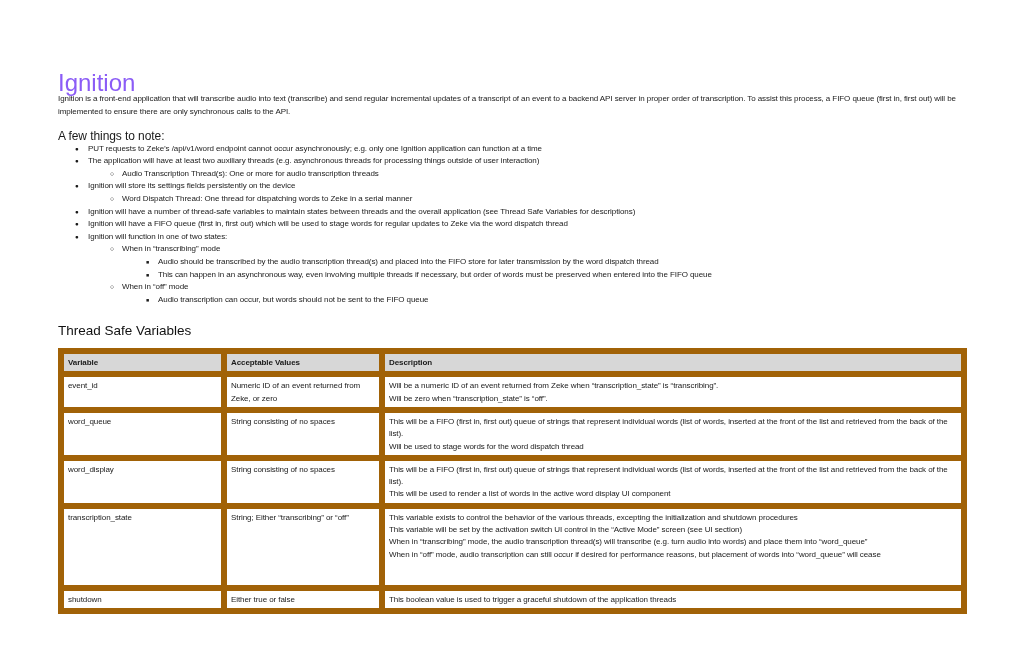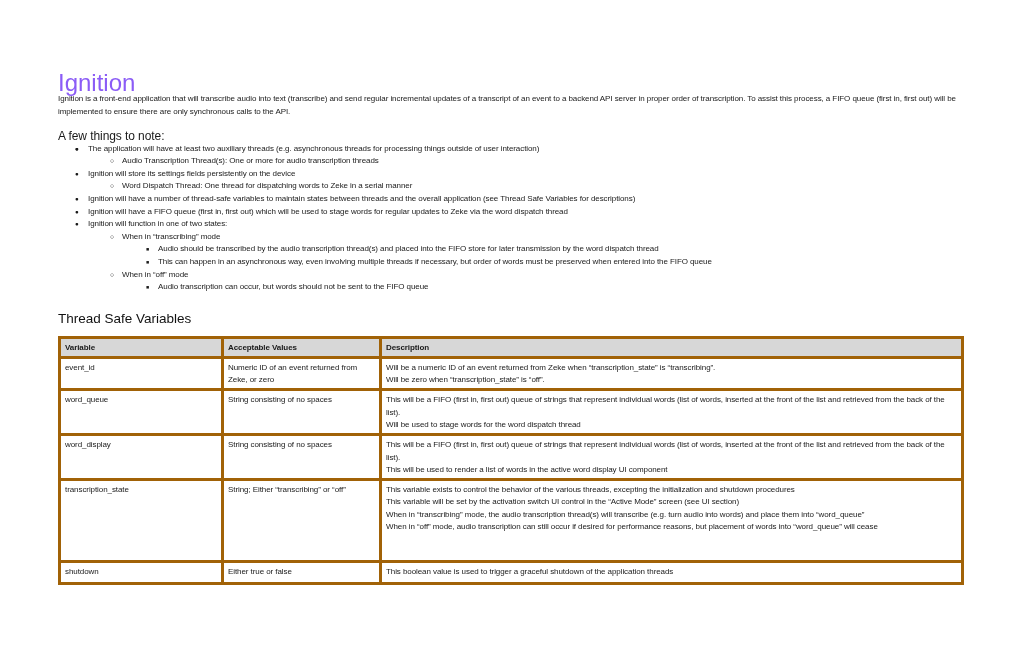--- a/index.html
+++ b/index.html
@@ -48,21 +48,21 @@
     letter-spacing:0;
   }
   table.tsv {
     margin-top:9px;
     border-collapse:collapse;
     table-layout:fixed;
     width:903px;
     font-size:8px;
   }
   table.tsv th, table.tsv td {
-    border:3px solid #a16207;
+    border:6px solid #a16207;
     vertical-align:top;
     text-align:left;
     padding:3px 4px 2px 4px;
     line-height:12.3px;
     word-wrap:break-word;
   }
   table.tsv th {
     background:#d7d7d7;
     font-weight:bold;
     height:20px;
@@ -83,21 +83,21 @@
 <div class="page">
   <div class="content">
 
     <h1 class="title">Ignition</h1>
 
     <p class="intro">Ignition is a front-end application that will transcribe audio into text (transcribe) and send regular incremental updates of a transcript of an event to a backend API server in proper order of transcription. To assist this process, a FIFO queue (first in, first out) will be implemented to ensure there are only synchronous calls to the API.</p>
 
     <p class="lead">A few things to note:</p>
 
     <div class="list">
-      <div class="li l1"><span class="marker">●</span></div>
+      <div class="li l1"><span class="marker">●</span><span>PUT requests to Zeke’s /api/v1/word endpoint cannot occur asynchronously; e.g. only one Ignition application can function at a time</span></div>
       <div class="li l1"><span class="marker">●</span><span>The application will have at least two auxiliary threads (e.g. asynchronous threads for processing things outside of user interaction)</span></div>
       <div class="li l2"><span class="marker">○</span><span>Audio Transcription Thread(s): One or more for audio transcription threads</span></div>
       <div class="li l1"><span class="marker">●</span><span>Ignition will store its settings fields persistently on the device</span></div>
       <div class="li l2"><span class="marker">○</span><span>Word Dispatch Thread: One thread for dispatching words to Zeke in a serial manner</span></div>
       <div class="li l1"><span class="marker">●</span><span>Ignition will have a number of thread-safe variables to maintain states between threads and the overall application (see Thread Safe Variables for descriptions)</span></div>
       <div class="li l1"><span class="marker">●</span><span>Ignition will have a FIFO queue (first in, first out) which will be used to stage words for regular updates to Zeke via the word dispatch thread</span></div>
       <div class="li l1"><span class="marker">●</span><span>Ignition will function in one of two states:</span></div>
       <div class="li l2"><span class="marker">○</span><span>When in “transcribing” mode</span></div>
       <div class="li l3"><span class="marker">■</span><span>Audio should be transcribed by the audio transcription thread(s) and placed into the FIFO store for later transmission by the word dispatch thread</span></div>
       <div class="li l3"><span class="marker">■</span><span>This can happen in an asynchronous way, even involving multiple threads if necessary, but order of words must be preserved when entered into the FIFO queue</span></div>

